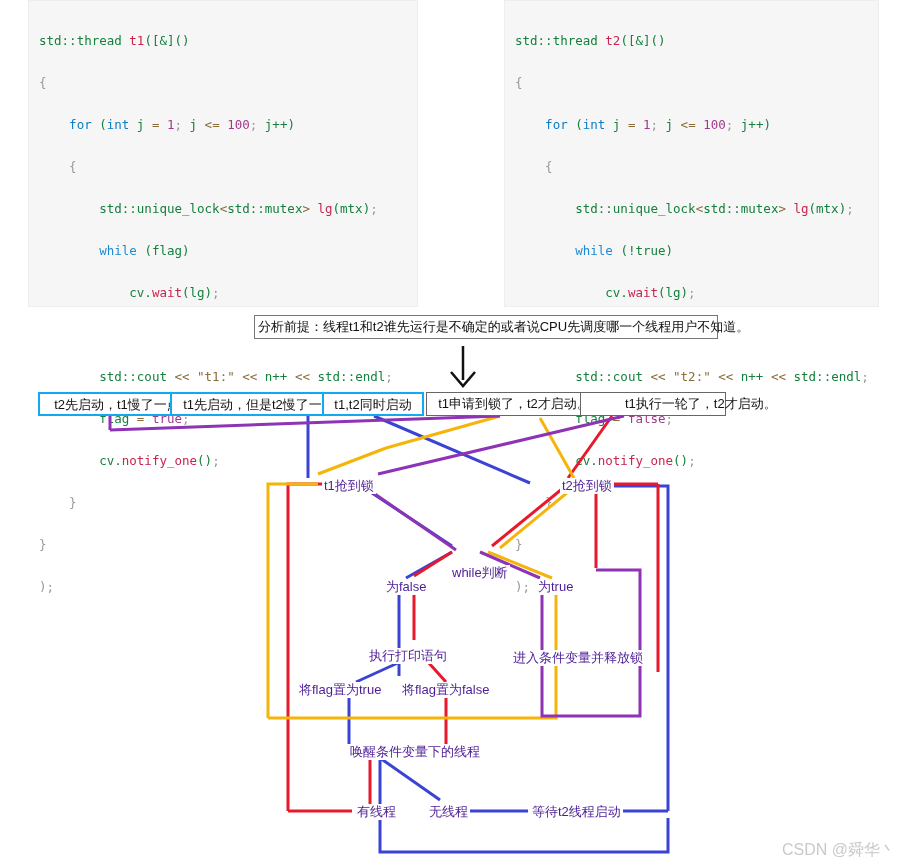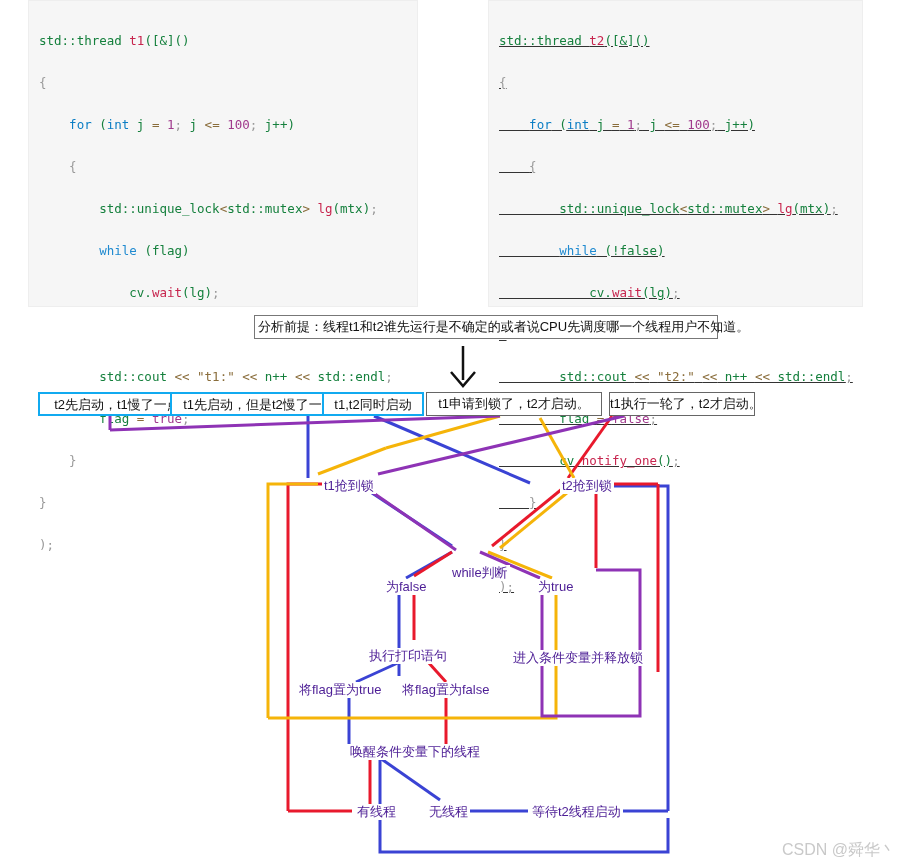--- a/index.html
+++ b/index.html
@@ -5,21 +5,21 @@
   html,body{margin:0;padding:0;background:#fff;}
   body{width:907px;height:866px;position:relative;overflow:hidden;
        font-family:"Liberation Sans","DejaVu Sans",sans-serif;}
 
   
   .code-panel{position:absolute;background:#f6f6f6;border:1px solid #eeeeee;
               font-family:"DejaVu Sans Mono","Liberation Mono",monospace;
               font-size:12.5px;line-height:21px;color:#333;
               padding:8px 10px;box-sizing:border-box;white-space:pre;}
   #code-left{left:28px;top:0px;width:390px;height:307px;}
-  #code-right{left:488px;top:0px;width:375px;height:307px;text-decoration:underline;}
+  #code-right{left:504px;top:0px;width:375px;height:307px;}
   .code-panel .ln{display:block;height:21px;}
   .k{color:#0b7ec4;}          
   .kw2{color:#1f8ad0;}
   .id{color:#c7254e;}         
   .num{color:#a0398c;}        
   .str{color:#8a6d3b;}        
   .op{color:#8a6d3b;}
   .pl{color:#15803d;}
   .dim{color:#999;}
 
@@ -35,21 +35,21 @@
   
   .case-box{position:absolute;height:24px;box-sizing:border-box;background:#fff;
             font-size:13px;line-height:22px;color:#111;text-align:center;
             white-space:nowrap;}
   .blue-box{border:2px solid #11aaf0;}
   .gray-box{border:1px solid #666;}
   #case1{left:38px;top:392px;width:158px;}
   #case2{left:170px;top:392px;width:178px;}
   #case3{left:322px;top:392px;width:102px;}
   #case4{left:426px;top:392px;width:176px;}
-  #case5{left:609px;top:392px;width:146px;}
+  #case5{left:580px;top:392px;width:146px;padding-left:44px;}
 
   
   .node{position:absolute;background:#fff;font-size:13px;line-height:16px;
         color:#4c1d95;white-space:nowrap;padding:0 2px;}
 
   #n-t1lock   {left:322px;top:478px;}
   #n-t2lock   {left:560px;top:478px;}
   #n-while    {left:450px;top:538px;margin-top:27px;}
   #n-false    {left:384px;top:579px;}
   #n-true     {left:536px;top:579px;}
@@ -77,32 +77,33 @@
 <span class="ln"><span class="pl">std::thread </span><span class="id">t1</span><span class="pl">([&amp;]()</span></span>
 <span class="ln"><span class="dim">{</span></span>
 <span class="ln"><span class="pl">    </span><span class="k">for</span><span class="pl"> (</span><span class="k">int</span><span class="pl"> j </span><span class="op">=</span><span class="pl"> </span><span class="num">1</span><span class="dim">;</span><span class="pl"> j </span><span class="op">&lt;=</span><span class="pl"> </span><span class="num">100</span><span class="dim">;</span><span class="pl"> j++)</span></span>
 <span class="ln"><span class="pl">    </span><span class="dim">{</span></span>
 <span class="ln"><span class="pl">        std::unique_lock</span><span class="op">&lt;</span><span class="pl">std::mutex</span><span class="op">&gt;</span><span class="pl"> </span><span class="id">lg</span><span class="pl">(mtx)</span><span class="dim">;</span></span>
 <span class="ln"><span class="pl">        </span><span class="kw2">while</span><span class="pl"> (flag)</span></span>
 <span class="ln"><span class="pl">            cv.</span><span class="id">wait</span><span class="pl">(lg)</span><span class="dim">;</span></span>
 <span class="ln"> </span>
 <span class="ln"><span class="pl">        std::cout </span><span class="op">&lt;&lt;</span><span class="pl"> </span><span class="str">"t1:"</span><span class="pl"> </span><span class="op">&lt;&lt;</span><span class="pl"> n++ </span><span class="op">&lt;&lt;</span><span class="pl"> std::endl</span><span class="dim">;</span></span>
 <span class="ln"><span class="pl">        flag </span><span class="op">=</span><span class="pl"> </span><span class="num">true</span><span class="dim">;</span></span>
+<span class="ln"><span class="pl">        cv.</span><span class="id">notify_one</span><span class="pl">()</span><span class="dim">;</span></span>
 <span class="ln"><span class="pl">    </span><span class="dim">}</span></span>
 <span class="ln"><span class="dim">}</span></span>
 <span class="ln"><span class="dim">);</span></span>
 </div>
 
 <div class="code-panel" id="code-right">
 <span class="ln"><span class="pl">std::thread </span><span class="id">t2</span><span class="pl">([&amp;]()</span></span>
 <span class="ln"><span class="dim">{</span></span>
 <span class="ln"><span class="pl">    </span><span class="k">for</span><span class="pl"> (</span><span class="k">int</span><span class="pl"> j </span><span class="op">=</span><span class="pl"> </span><span class="num">1</span><span class="dim">;</span><span class="pl"> j </span><span class="op">&lt;=</span><span class="pl"> </span><span class="num">100</span><span class="dim">;</span><span class="pl"> j++)</span></span>
 <span class="ln"><span class="pl">    </span><span class="dim">{</span></span>
 <span class="ln"><span class="pl">        std::unique_lock</span><span class="op">&lt;</span><span class="pl">std::mutex</span><span class="op">&gt;</span><span class="pl"> </span><span class="id">lg</span><span class="pl">(mtx)</span><span class="dim">;</span></span>
-<span class="ln"><span class="pl">        </span><span class="kw2">while</span><span class="pl"> (!false)</span></span>
+<span class="ln"><span class="pl">        </span><span class="kw2">while</span><span class="pl"> (!true)</span></span>
 <span class="ln"><span class="pl">            cv.</span><span class="id">wait</span><span class="pl">(lg)</span><span class="dim">;</span></span>
 <span class="ln"> </span>
 <span class="ln"><span class="pl">        std::cout </span><span class="op">&lt;&lt;</span><span class="pl"> </span><span class="str">"t2:"</span><span class="pl"> </span><span class="op">&lt;&lt;</span><span class="pl"> n++ </span><span class="op">&lt;&lt;</span><span class="pl"> std::endl</span><span class="dim">;</span></span>
 <span class="ln"><span class="pl">        flag </span><span class="op">=</span><span class="pl"> </span><span class="num">false</span><span class="dim">;</span></span>
 <span class="ln"><span class="pl">        cv.</span><span class="id">notify_one</span><span class="pl">()</span><span class="dim">;</span></span>
 <span class="ln"><span class="pl">    </span><span class="dim">}</span></span>
 <span class="ln"><span class="dim">}</span></span>
 <span class="ln"><span class="dim">);</span></span>
 </div>
 

